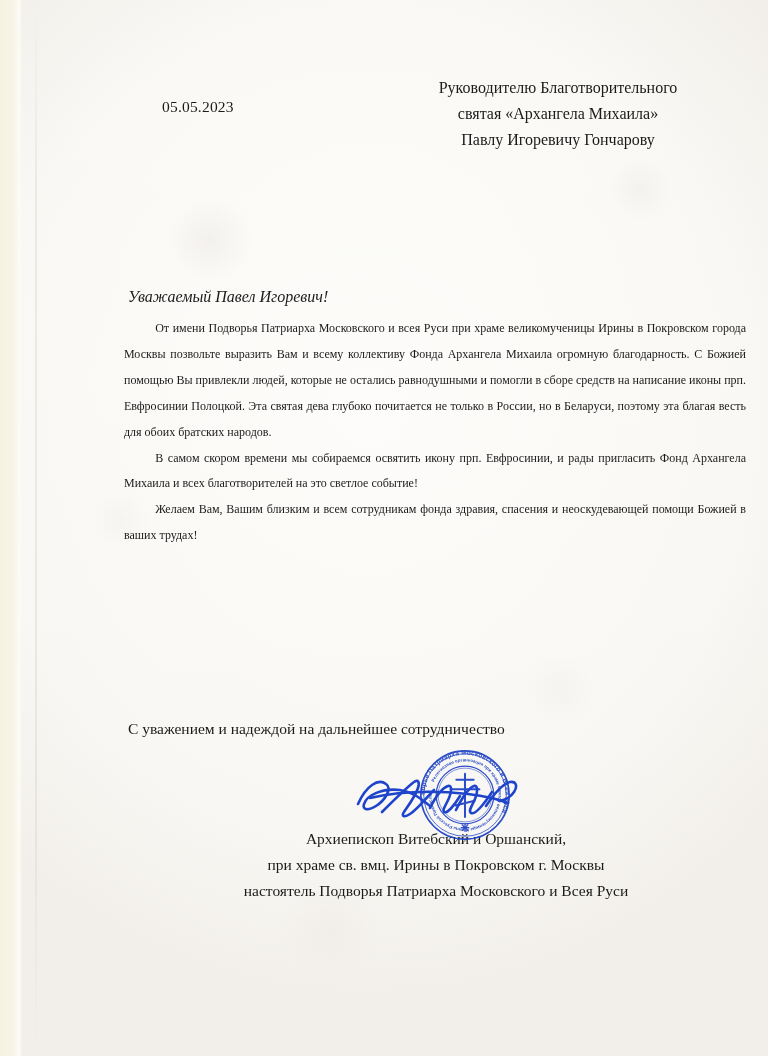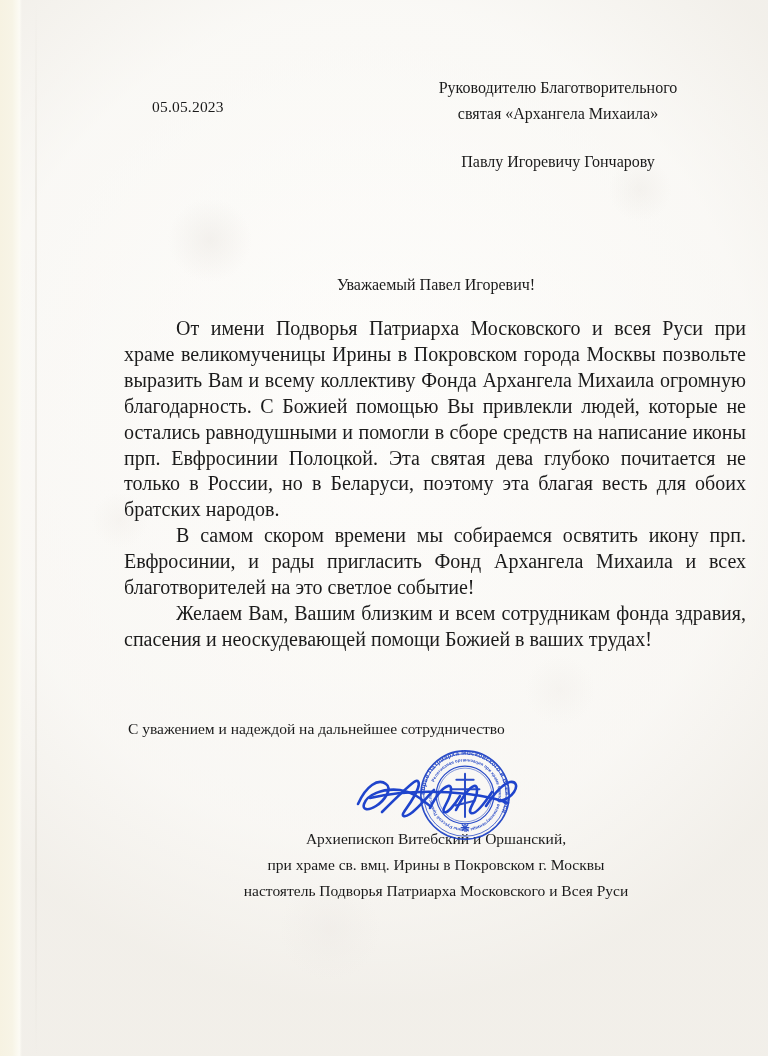--- a/index.html
+++ b/index.html
@@ -65,51 +65,50 @@
   
   #content {
     position: absolute;
     inset: 0;
     z-index: 3;
   }
 
   .blk { position: absolute; }
 
   .date {
-    left: 152px;
+    left: 162px;
     top: 98px;
     font-size: 15.5px;
     letter-spacing: 0.2px;
   }
 
   .addressee {
     left: 380px;
     top: 75px;
     width: 356px;
     text-align: center;
     font-size: 16px;
     line-height: 26px;
   }
   .addressee .who {
-    margin-top: 22px;
   }
 
   .greeting {
     left: 128px;
-    top: 276px;
+    top: 288px;
     width: 616px;
-    text-align: center;
     font-size: 16px;
+    font-style: italic;
   }
 
   .body-copy {
     left: 124px;
     top: 316px;
     width: 622px;
-    font-size: 20px;
+    font-size: 12px;
     line-height: 25.9px;
     text-align: justify;
     text-justify: inter-word;
   }
   .body-copy p {
     margin: 0;
     text-indent: 2.6em;
   }
   .body-copy p:last-child { text-align: justify; }
 

